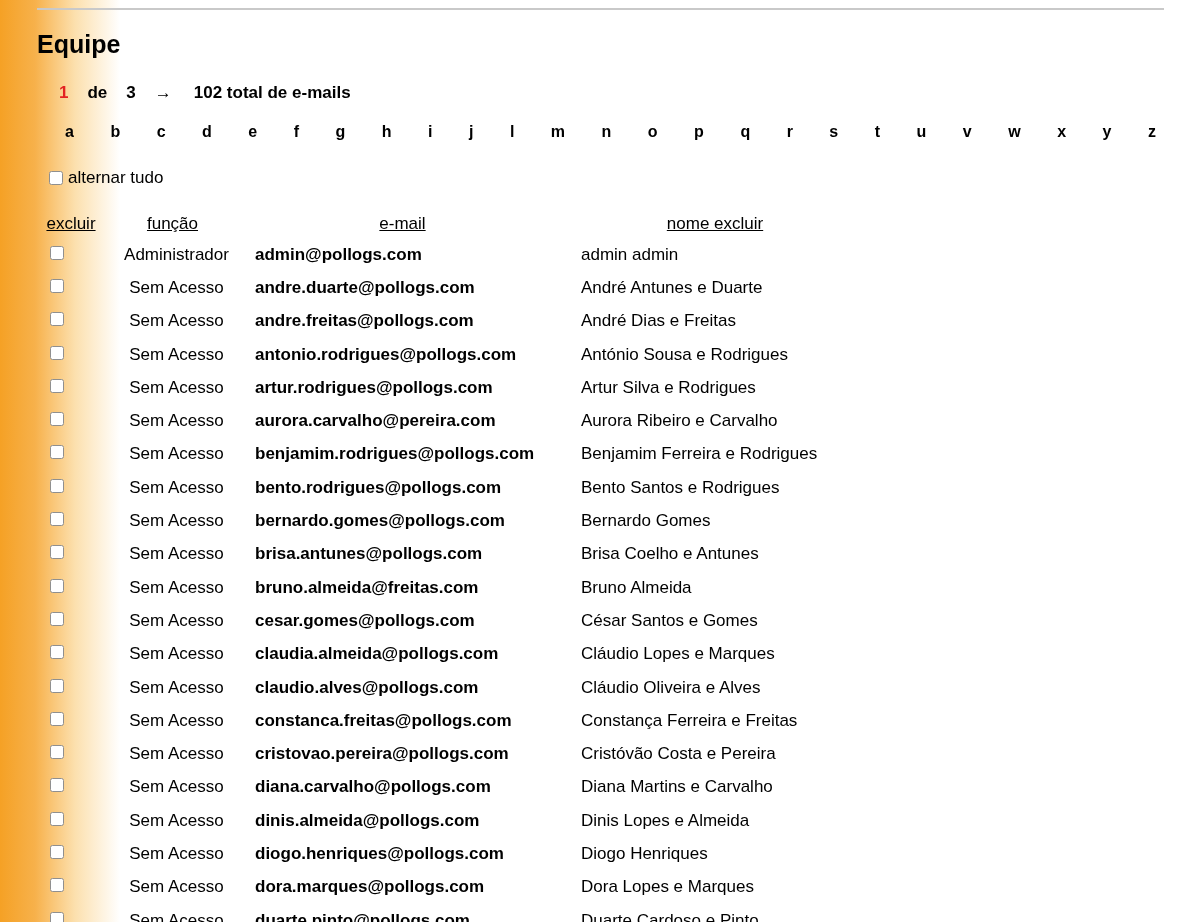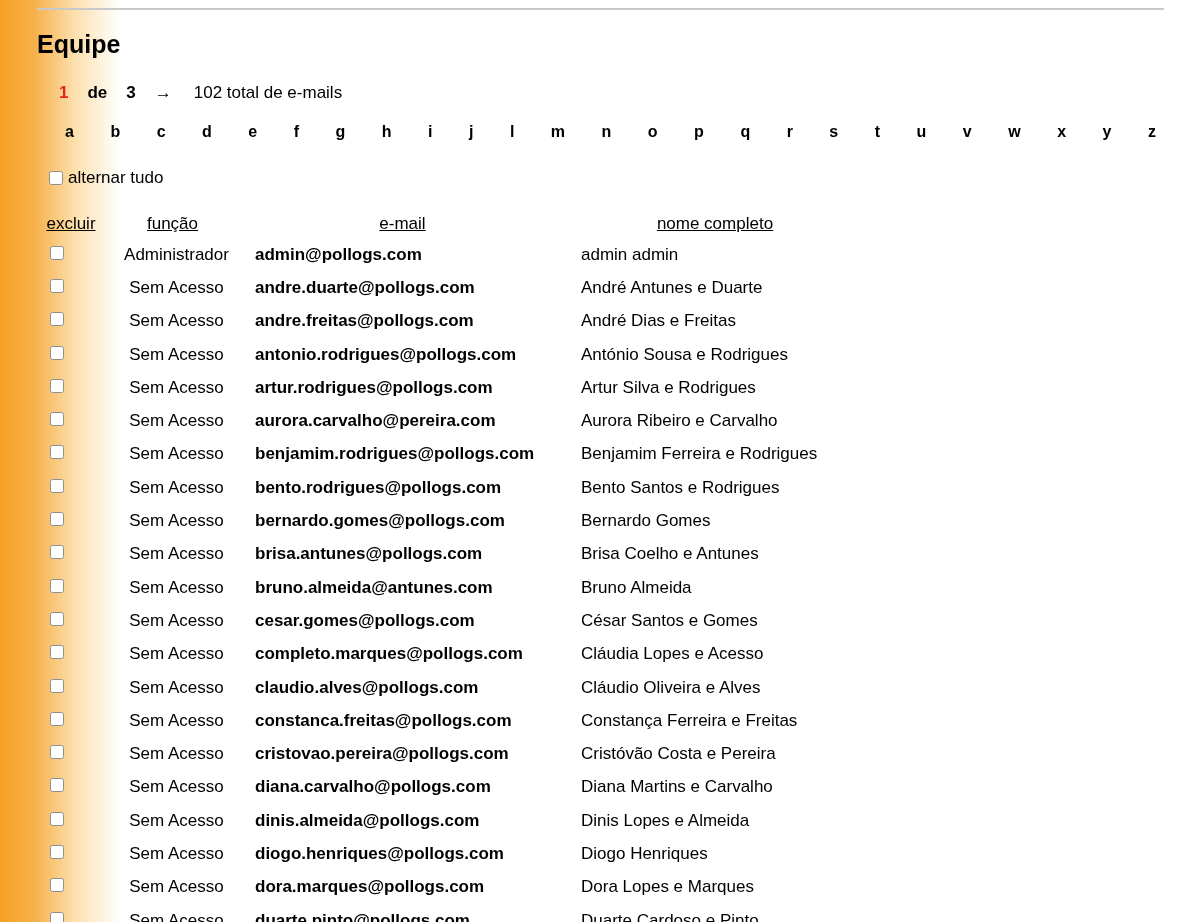--- a/index.html
+++ b/index.html
@@ -46,21 +46,21 @@
   .pagination .current { color: #e32222; font-weight: 700; }
   .pagination .sep { font-weight: 700; }
   .pagination .total-pages { font-weight: 700; }
   .pagination .arrow {
     font-weight: 400;
     text-decoration: none;
     color: #000;
     cursor: pointer;
     margin-right: 22px;
   }
-  .pagination .count { font-weight: 400; }
+  .pagination .count { font-weight: 700; }
   .alphabet {
     margin-top: 20px;
     display: flex;
     justify-content: space-between;
     padding-left: 28px;
     padding-right: 8px;
     font-size: 16px;
     font-weight: 700;
   }
   .alphabet .letter {
@@ -178,21 +178,21 @@
       <col class="c-del">
         <col class="c-role">
         <col class="c-email">
         <col class="c-name">
     </colgroup>
     <thead>
       <tr>
         <th><a>excluir</a></th>
         <th><a>função</a></th>
         <th><a>e-mail</a></th>
-        <th><a>nome completo</a></th>
+        <th><a>nome excluir</a></th>
       </tr>
     </thead>
     <tbody id="rows">
         <tr>
       <td class="del"><input type="checkbox" style=""></td>
       <td class="role">Administrador</td>
       <td class="email">admin@pollogs.com</td>
       <td class="name">admin admin</td>
     </tr>
         <tr>
@@ -245,34 +245,34 @@
     </tr>
         <tr>
       <td class="del"><input type="checkbox" style=""></td>
       <td class="role">Sem Acesso</td>
       <td class="email">brisa.antunes@pollogs.com</td>
       <td class="name">Brisa Coelho e Antunes</td>
     </tr>
         <tr>
       <td class="del"><input type="checkbox" style=""></td>
       <td class="role">Sem Acesso</td>
-      <td class="email">bruno.almeida@antunes.com</td>
+      <td class="email">bruno.almeida@freitas.com</td>
       <td class="name">Bruno Almeida</td>
     </tr>
         <tr>
       <td class="del"><input type="checkbox" style=""></td>
       <td class="role">Sem Acesso</td>
       <td class="email">cesar.gomes@pollogs.com</td>
       <td class="name">César Santos e Gomes</td>
     </tr>
         <tr>
       <td class="del"><input type="checkbox" style=""></td>
       <td class="role">Sem Acesso</td>
-      <td class="email">completo.marques@pollogs.com</td>
-      <td class="name">Cláudia Lopes e Acesso</td>
+      <td class="email">claudia.almeida@pollogs.com</td>
+      <td class="name">Cláudio Lopes e Marques</td>
     </tr>
         <tr>
       <td class="del"><input type="checkbox" style=""></td>
       <td class="role">Sem Acesso</td>
       <td class="email">claudio.alves@pollogs.com</td>
       <td class="name">Cláudio Oliveira e Alves</td>
     </tr>
         <tr>
       <td class="del"><input type="checkbox" style=""></td>
       <td class="role">Sem Acesso</td>

